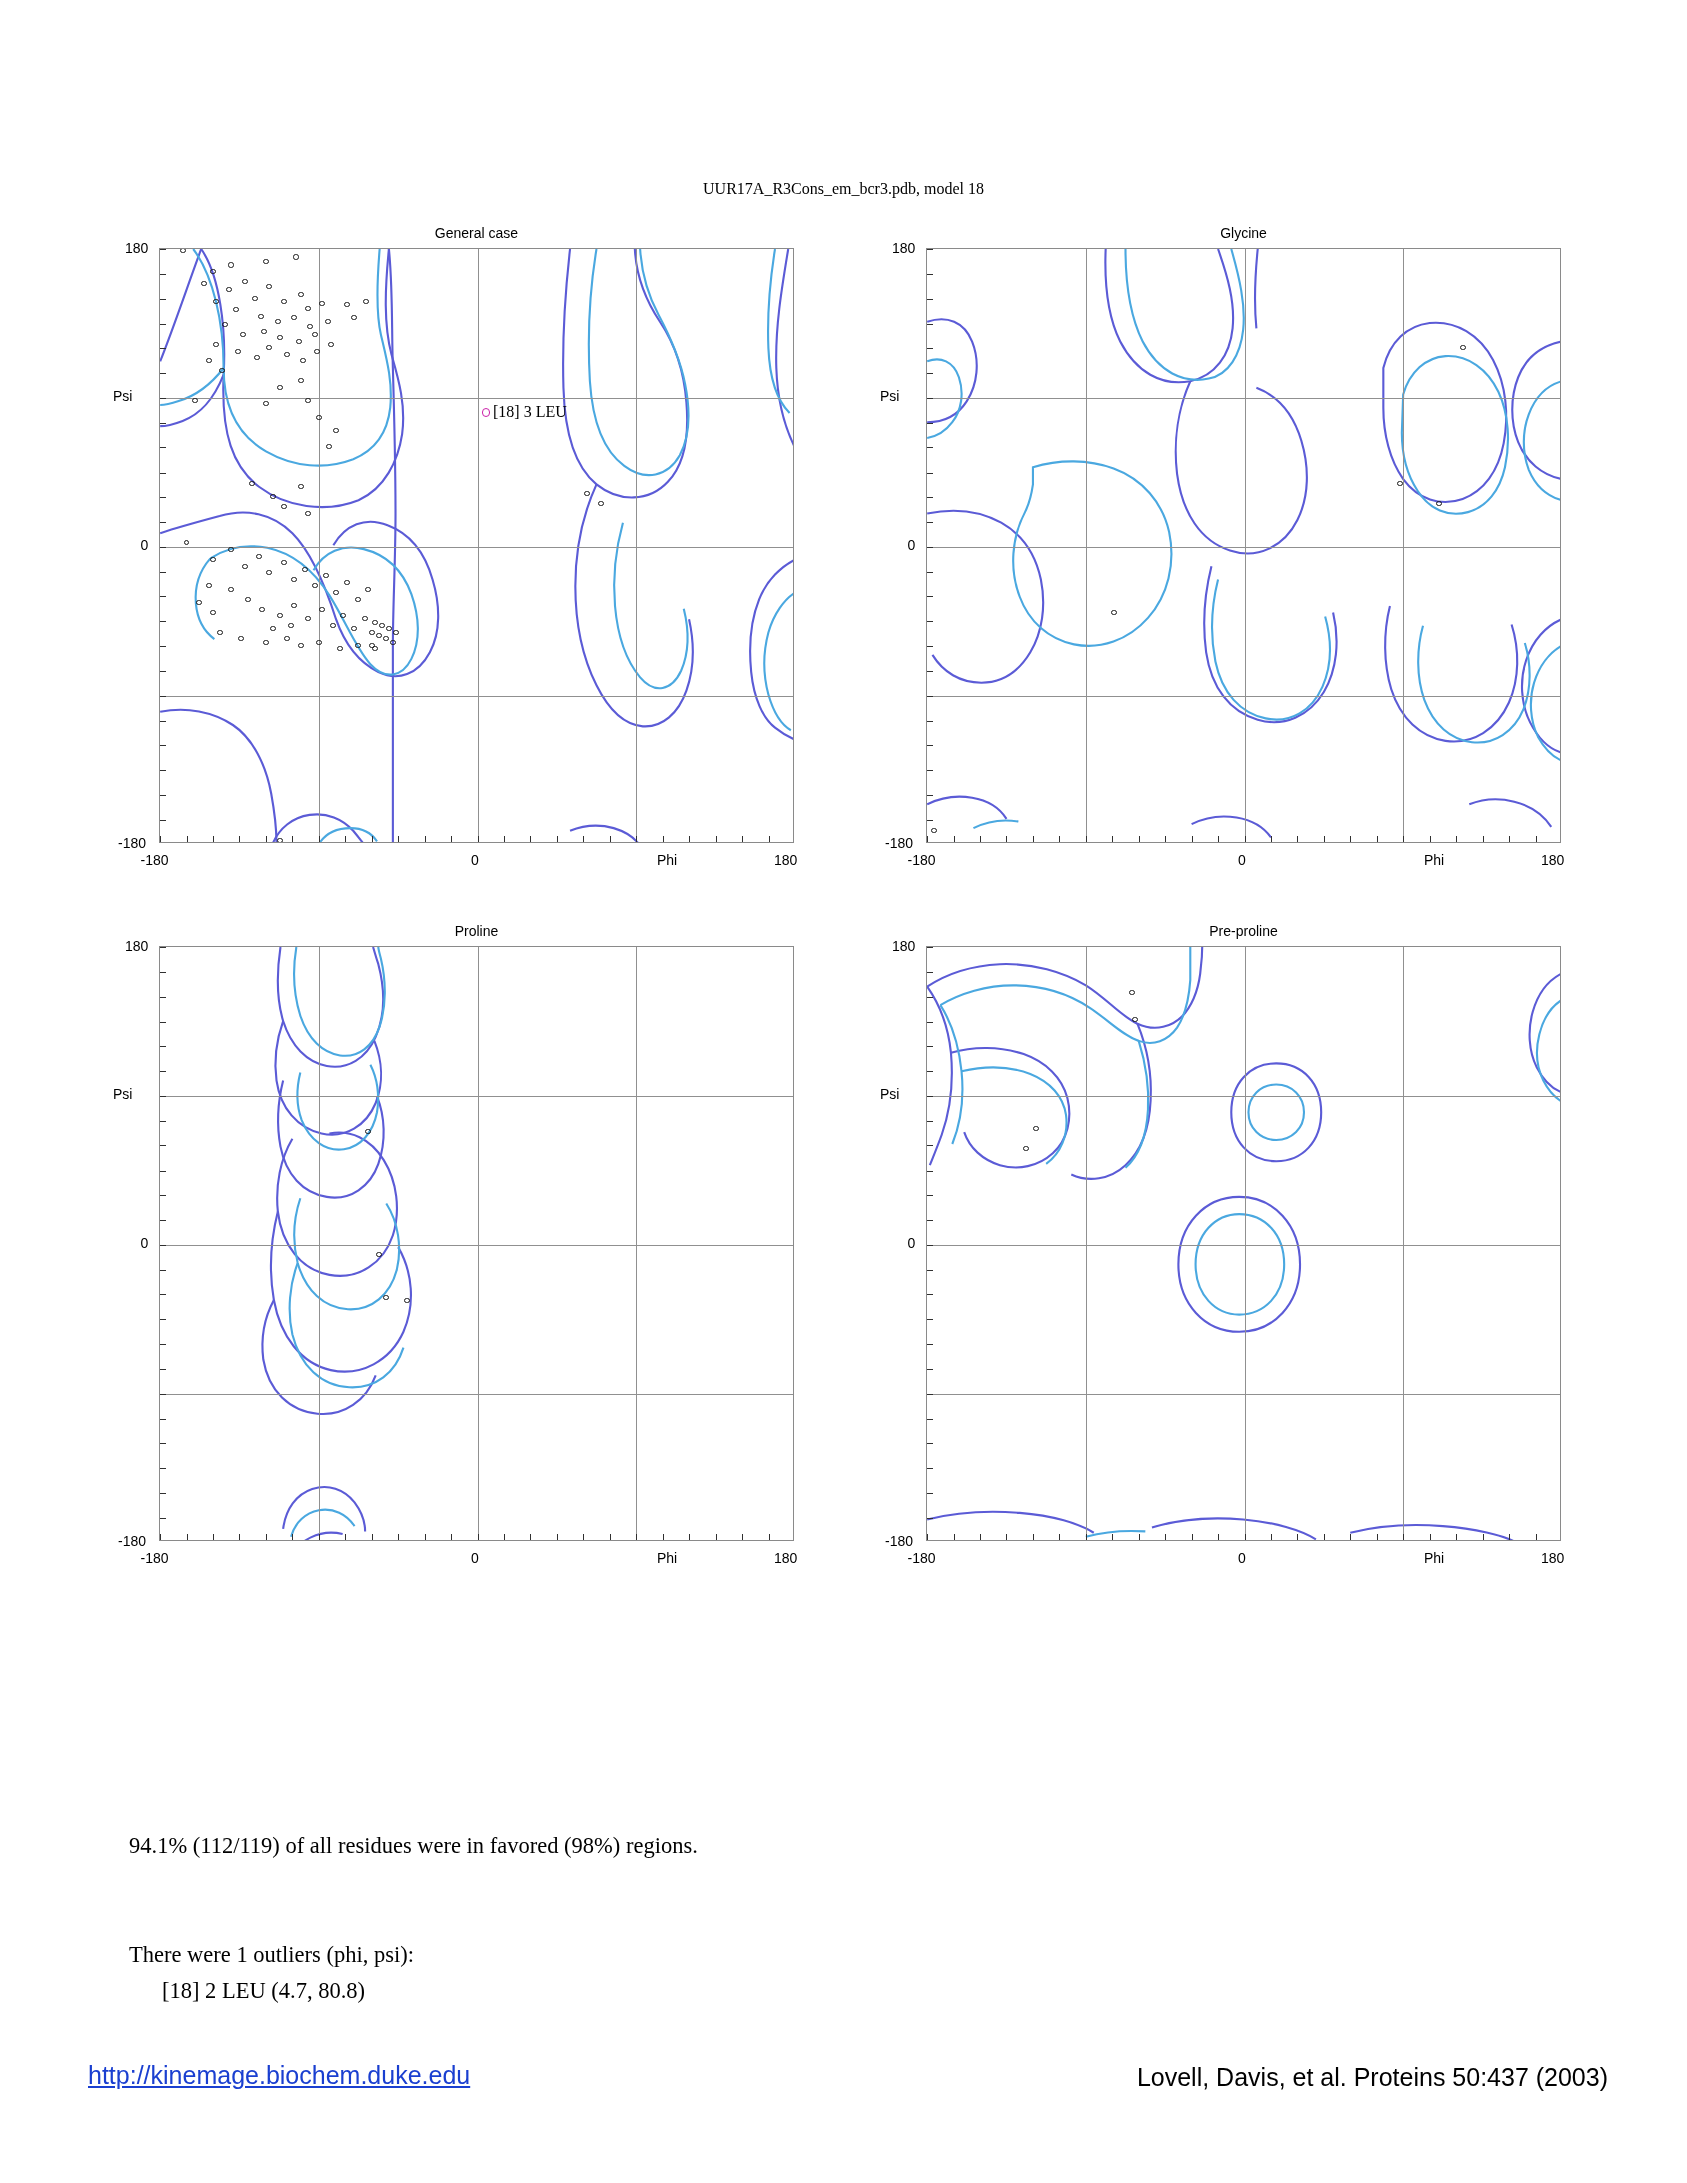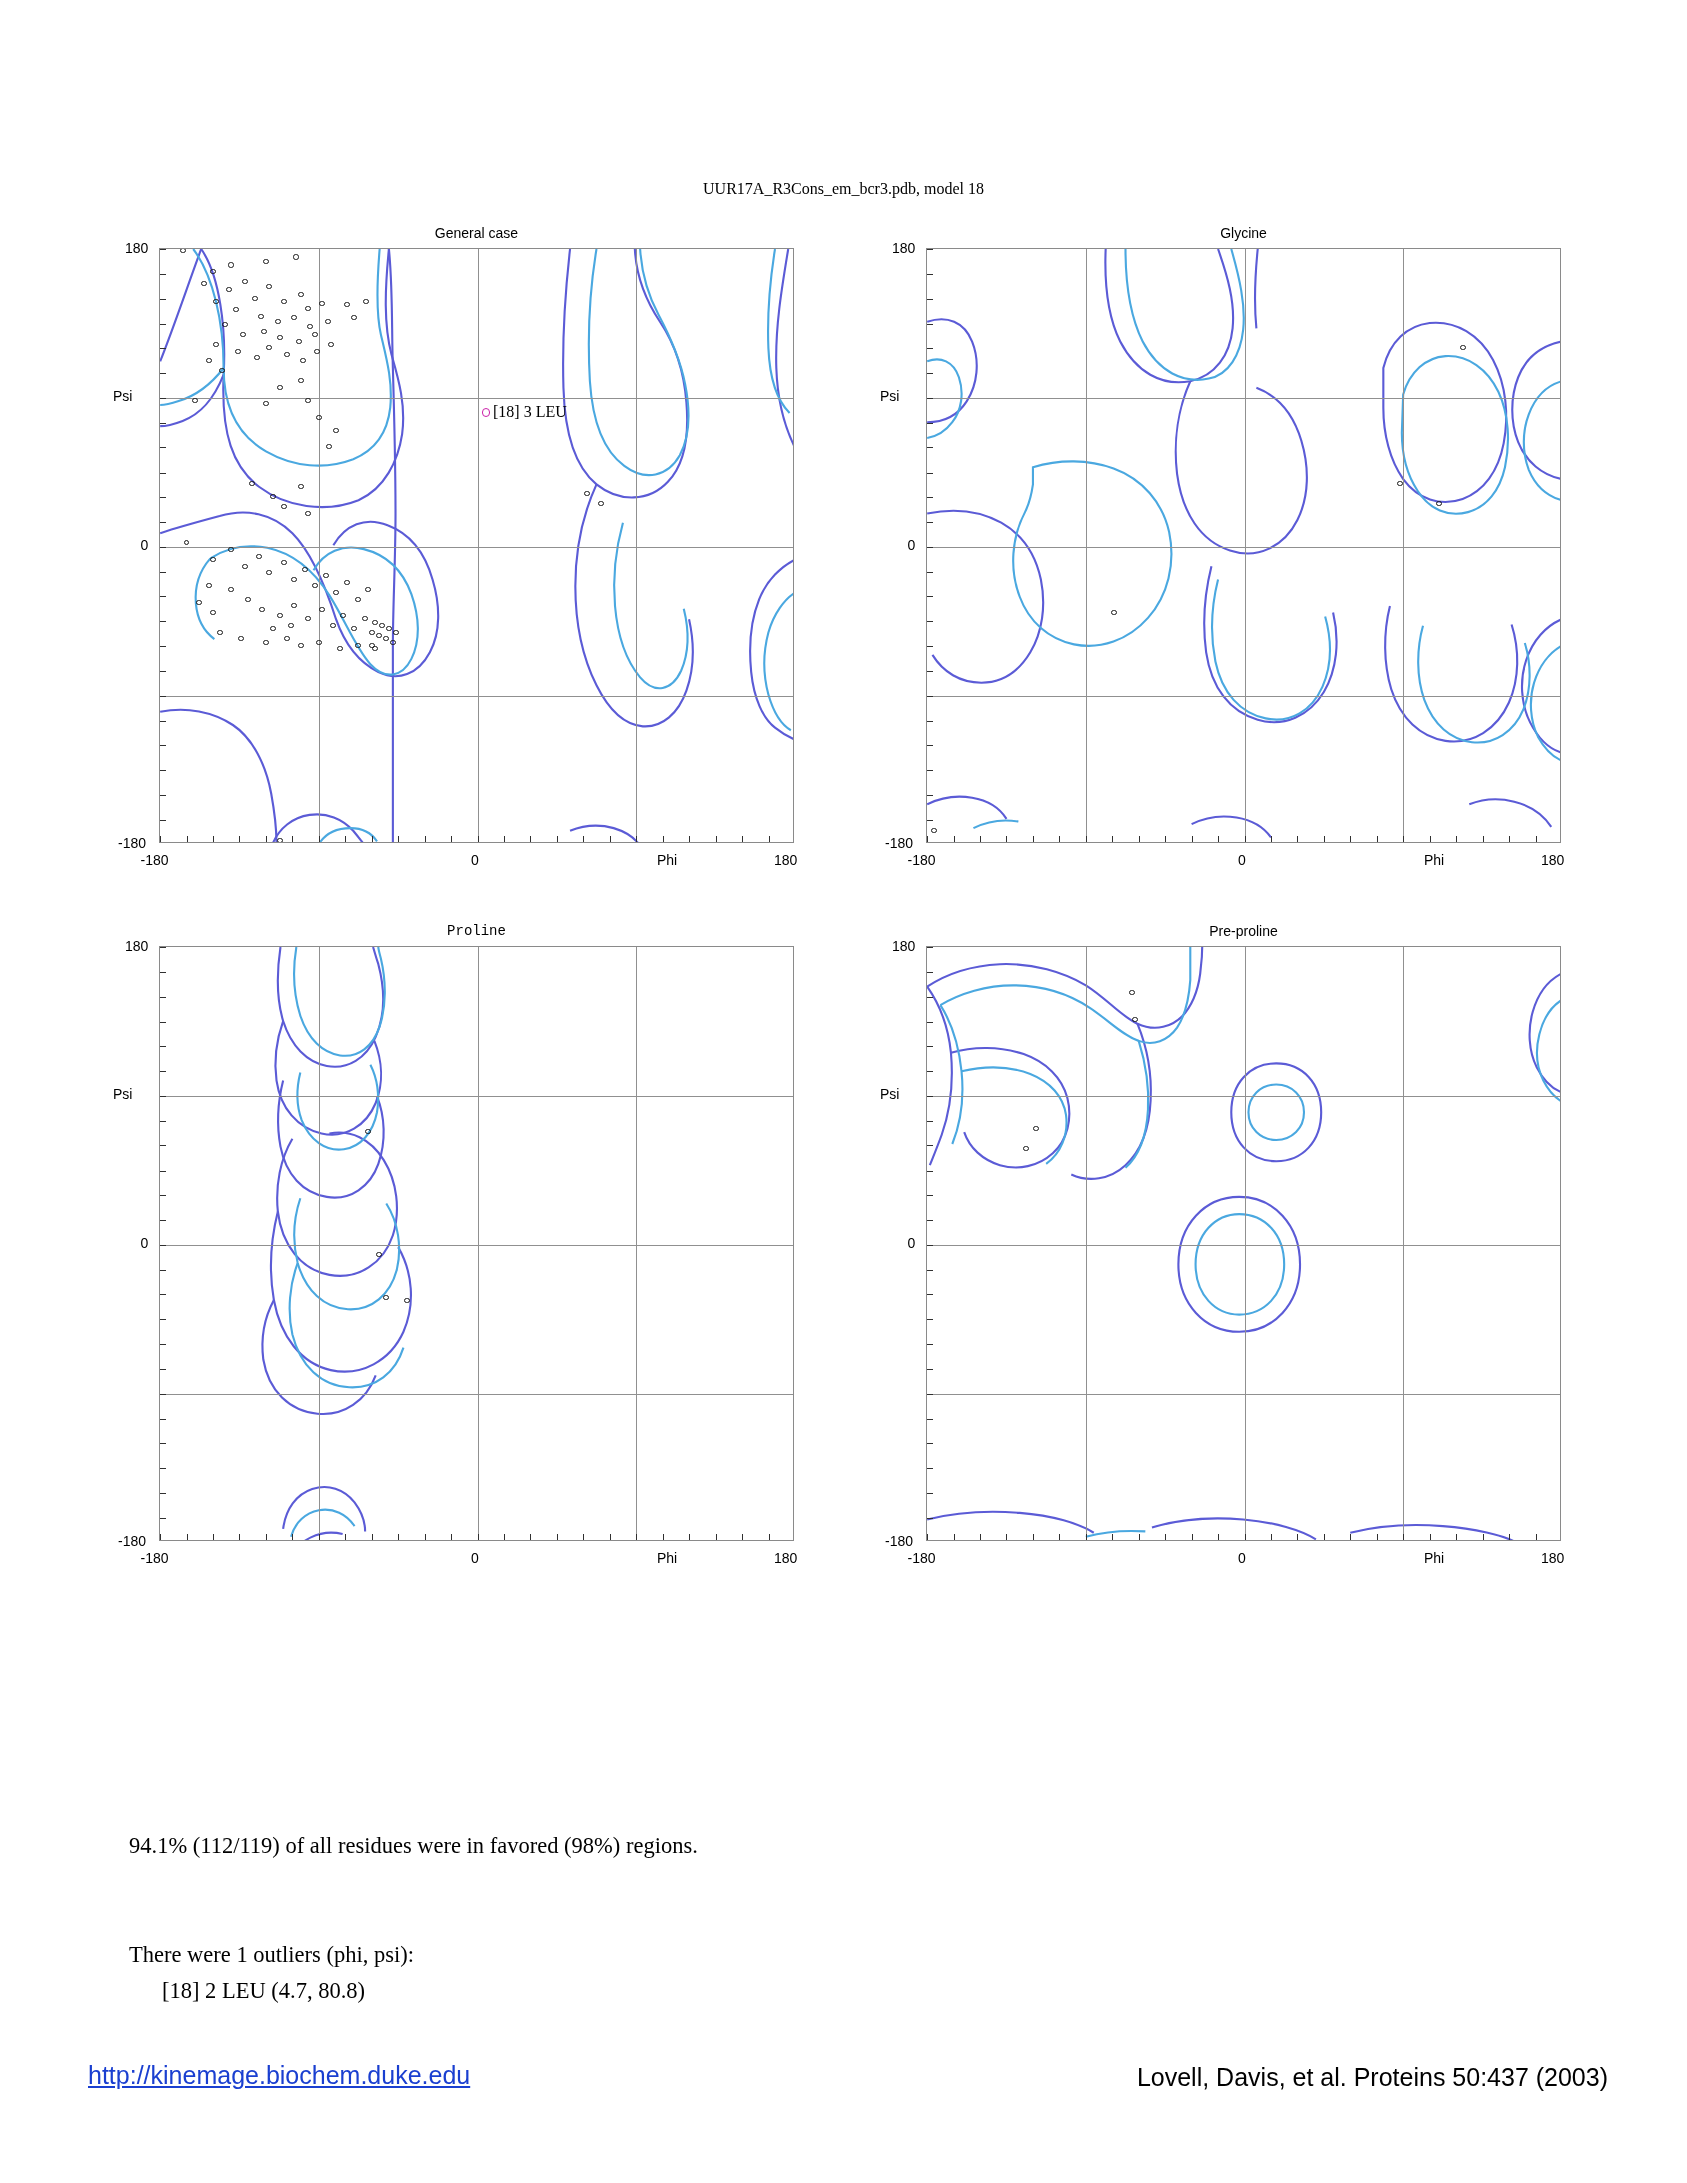--- a/index.html
+++ b/index.html
@@ -460,21 +460,21 @@
       <div class="tick-label" style="left: 312px; top: 627px;">0</div>
       <div class="tick-label" style="left: 615px; top: 627px;">180</div>
       <div class="tick-label" style="left: 498px; top: 627px;">Phi</div>
       <div class="tick-label" style="left: -34px; top: 14.6px;">180</div>
       <div class="tick-label" style="left: -18.5px; top: 312px;">0</div>
       <div class="tick-label" style="left: -41px; top: 610px;">-180</div>
       <div class="tick-label" style="left: -46px; top: 163px;">Psi</div>
     </div>
 
   <div class="plot-block" style="left:159px; top:923px; width:635px; height:675px;">
-    <div class="plot-title" style="left:0; top:0; width:635px;font-family:Liberation Mono, monospace;">Proline</div>
+    <div class="plot-title" style="left:0; top:0; width:635px;">Proline</div>
     <div class="plot-frame" style="left:0px; top:22.5px; width:635px; height:595px;">
       <svg class="contours" width="635" height="595" viewBox="0 0 960 900">
         <g fill="none" stroke-width="3.2">
           <g stroke="#5b5bd6">
             <path d="M182,0 C176,40 176,78 186,112 C198,150 222,174 252,180 C284,186 312,168 326,136 C340,104 340,64 330,26 C326,14 324,6 322,0"></path>
             <path d="M186,112 C176,140 172,172 176,202 C182,244 208,274 244,282 C280,290 312,270 326,236 C338,206 336,172 324,142"></path>
             <path d="M186,202 C178,234 176,270 182,302 C190,344 216,372 252,378 C288,384 318,362 330,328 C342,294 340,256 328,226"></path>
             <path d="M200,290 C182,320 174,360 178,400 C184,452 214,488 256,496 C300,504 338,478 352,436 C364,398 358,354 338,322 C318,290 288,276 256,282"></path>
             <path d="M178,400 C168,440 164,488 172,534 C182,590 214,630 258,640 C304,650 348,626 368,582 C386,540 382,492 360,454"></path>
             <path d="M172,534 C158,560 152,592 156,624 C164,672 196,702 238,706 C278,710 312,686 326,648"></path>

